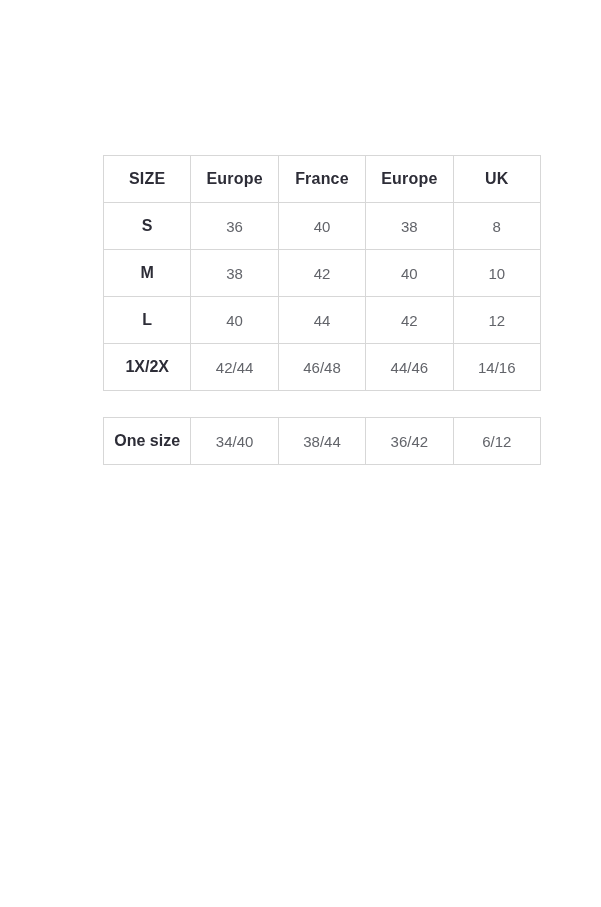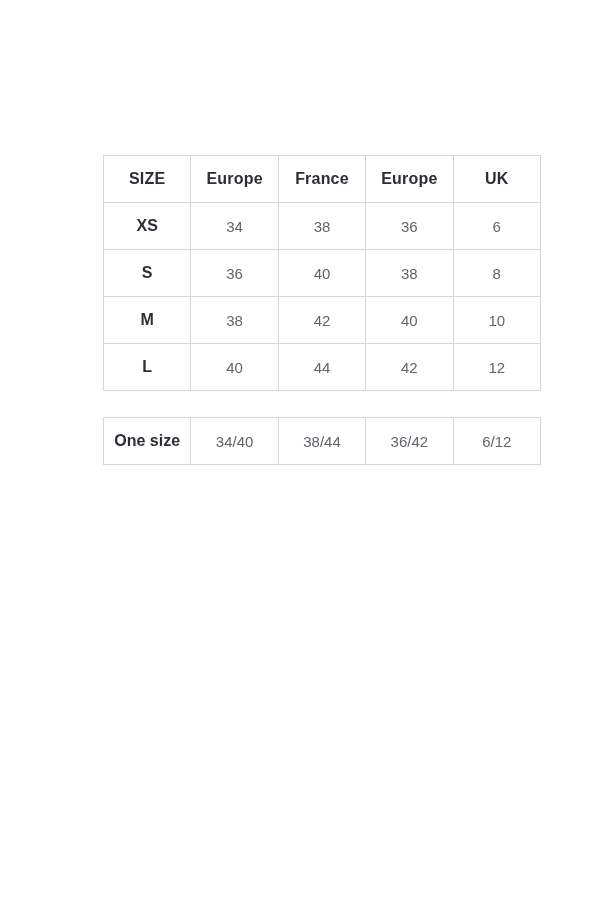--- a/index.html
+++ b/index.html
@@ -61,47 +61,47 @@
         <tr>
           <th>SIZE</th>
           <th>Europe</th>
           <th>France</th>
           <th>Europe</th>
           <th>UK</th>
         </tr>
       </thead>
       <tbody>
         <tr>
-          <td class="label-cell">XS</td>
-          <td class="value-cell">34</td>
-          <td class="value-cell">38</td>
-          <td class="value-cell">36</td>
-          <td class="value-cell">6</td>
-        </tr>
-        <tr>
           <td class="label-cell">S</td>
           <td class="value-cell">36</td>
           <td class="value-cell">40</td>
           <td class="value-cell">38</td>
           <td class="value-cell">8</td>
         </tr>
         <tr>
           <td class="label-cell">M</td>
           <td class="value-cell">38</td>
           <td class="value-cell">42</td>
           <td class="value-cell">40</td>
           <td class="value-cell">10</td>
         </tr>
         <tr>
           <td class="label-cell">L</td>
           <td class="value-cell">40</td>
           <td class="value-cell">44</td>
           <td class="value-cell">42</td>
           <td class="value-cell">12</td>
         </tr>
+        <tr>
+          <td class="label-cell">1X/2X</td>
+          <td class="value-cell">42/44</td>
+          <td class="value-cell">46/48</td>
+          <td class="value-cell">44/46</td>
+          <td class="value-cell">14/16</td>
+        </tr>
       </tbody>
     </table>
 
     <table class="size-table secondary">
       <tbody>
         <tr>
           <td class="label-cell">One size</td>
           <td class="value-cell">34/40</td>
           <td class="value-cell">38/44</td>
           <td class="value-cell">36/42</td>

